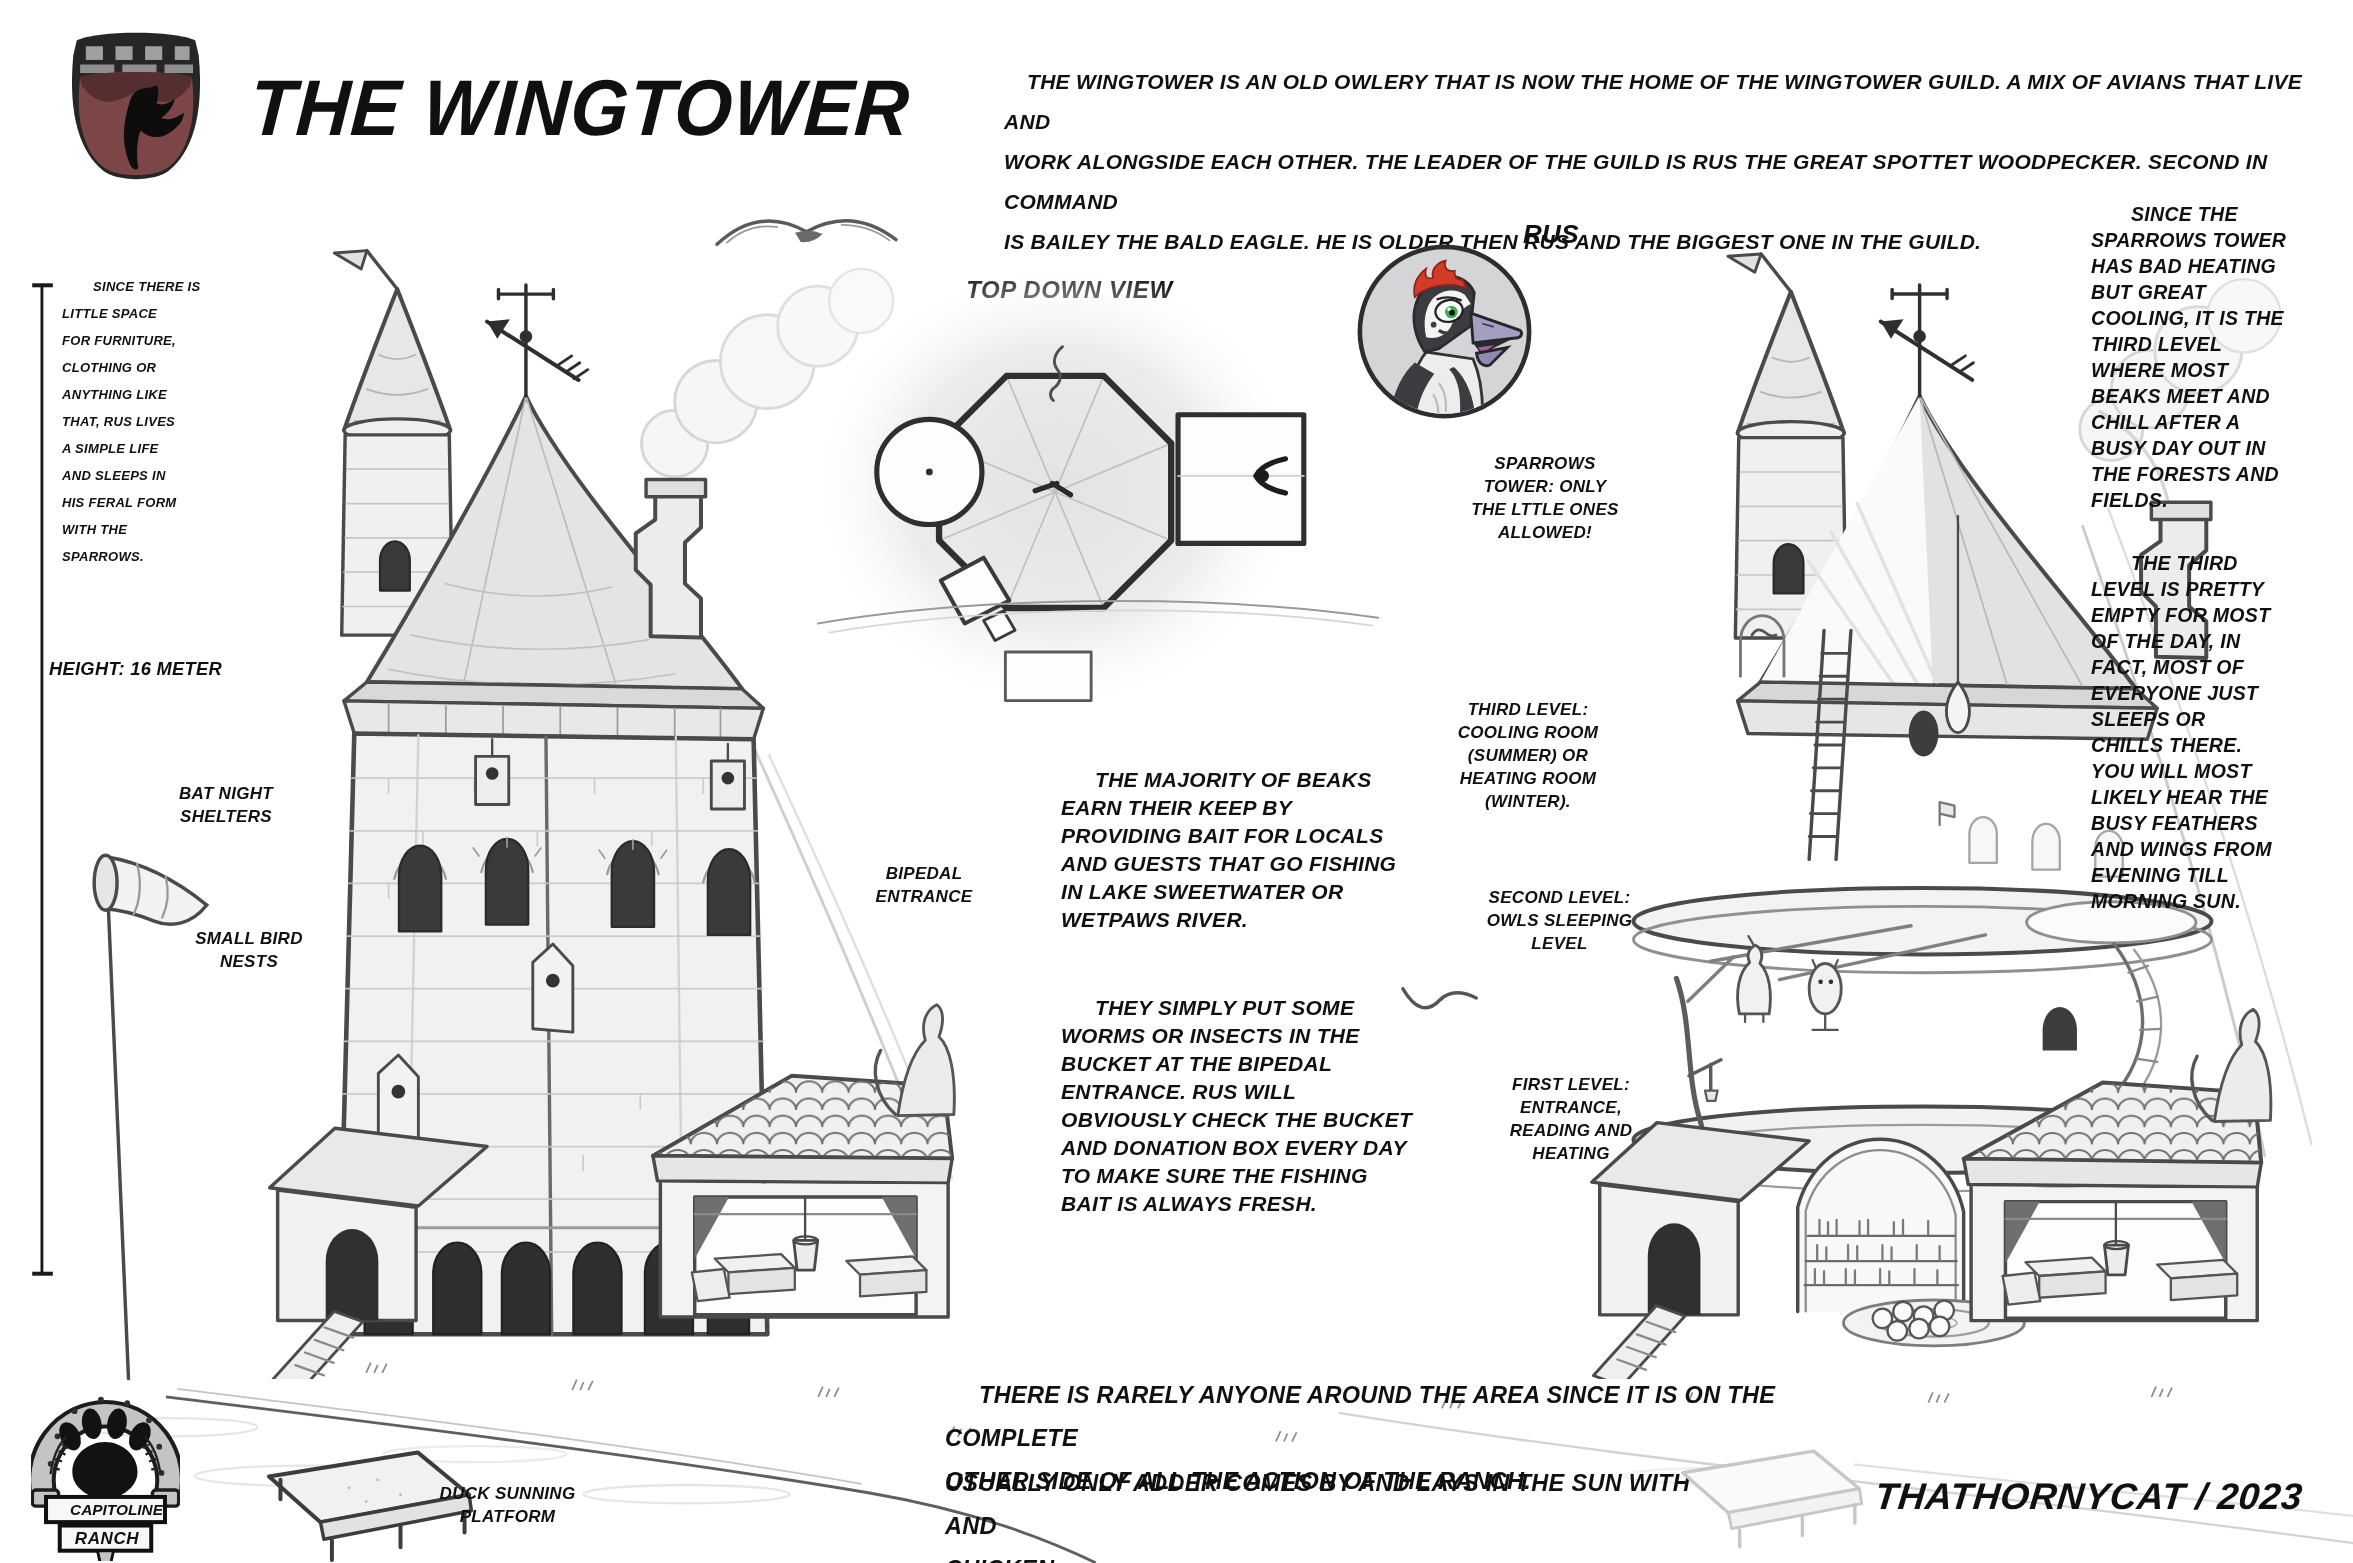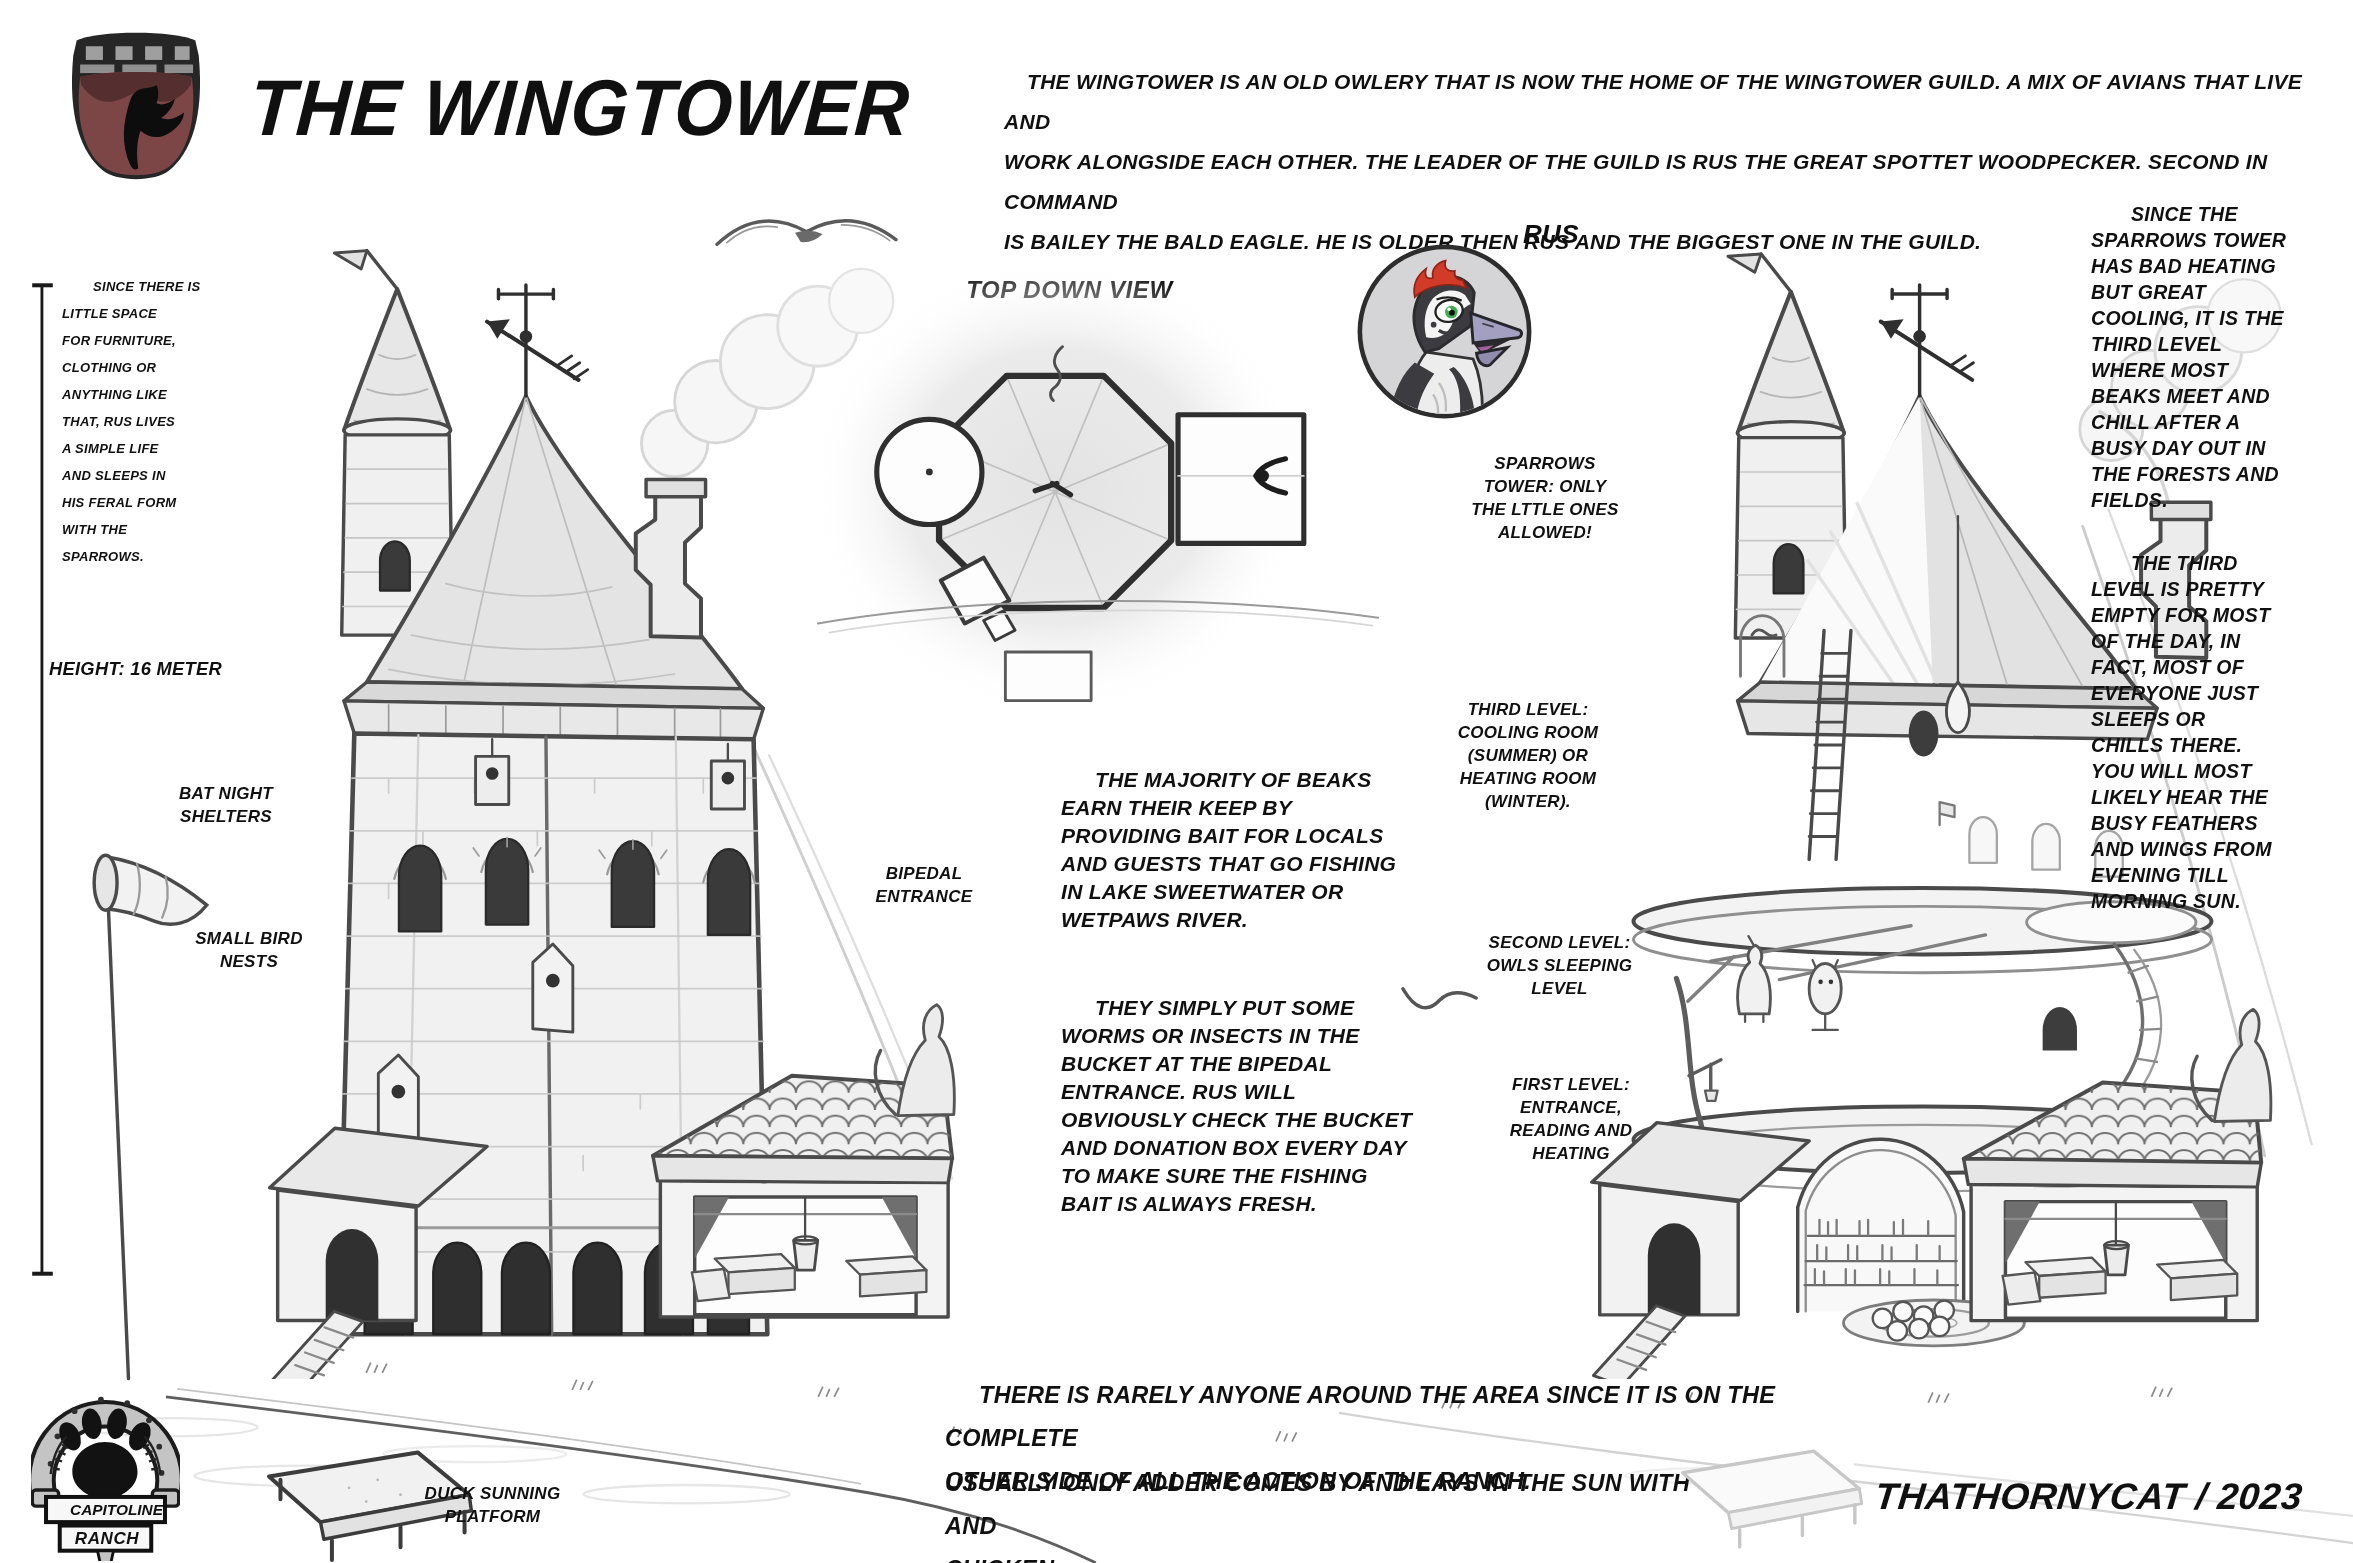--- a/index.html
+++ b/index.html
@@ -300,21 +300,21 @@
 
   <div class="abs comic lbl pre ctr" style="left:1459px;top:452px;width:172px;">SPARROWS
 TOWER: ONLY
 THE LTTLE ONES
 ALLOWED!</div>
   <div class="abs comic lbl pre ctr" style="left:1442px;top:698px;width:172px;">THIRD LEVEL:
 COOLING ROOM
 (SUMMER) OR
 HEATING ROOM
 (WINTER).</div>
-  <div class="abs comic lbl pre ctr" style="left:1465px;top:886px;width:189px;margin-top:45px;">SECOND LEVEL:
+  <div class="abs comic lbl pre ctr" style="left:1465px;top:886px;width:189px;">SECOND LEVEL:
 OWLS SLEEPING
 LEVEL</div>
   <div class="abs comic lbl pre ctr" style="left:1485px;top:1058px;width:172px;margin-top:15px;">FIRST LEVEL:
 ENTRANCE,
 READING AND
 HEATING</div>
 
   <div class="abs comic centerpar pre" style="left:1061px;top:766px;width:366px;">THE MAJORITY OF BEAKS
 EARN THEIR KEEP BY
 PROVIDING BAIT FOR LOCALS
@@ -524,21 +524,21 @@
     <svg width="263" height="126" viewBox="0 0 460 220" stroke-linecap="round" stroke-linejoin="round">
       <path d="M70,60 L330,18 L420,92 L160,140 Z" fill="#f1f1f1" stroke="#3c3c3c" stroke-width="7"></path>
       <path d="M160,140 L420,92 L424,120 L166,170 Z" fill="#e2e2e2" stroke="#3c3c3c" stroke-width="6"></path>
       <path d="M180,172 V206 M300,148 V184 M412,122 V158 M90,66 V100" stroke="#3c3c3c" stroke-width="7"></path>
       <circle cx="210" cy="80" r="2.5" fill="#b9b9b9"></circle>
         <circle cx="260" cy="66" r="2.5" fill="#b9b9b9"></circle>
         <circle cx="300" cy="92" r="2.5" fill="#b9b9b9"></circle>
         <circle cx="240" cy="104" r="2.5" fill="#b9b9b9"></circle>
     </svg>
   </div>
-  <div class="abs comic lbl pre ctr" style="left:404px;top:1482px;width:177px;">DUCK SUNNING
+  <div class="abs comic lbl pre ctr" style="left:419px;top:1482px;width:177px;">DUCK SUNNING
 PLATFORM</div>
 
   <div class="abs" style="left:1648px;top:1442px;width:229px;height:114px;">
     <svg width="229" height="114" viewBox="0 0 400 200" stroke-linecap="round" stroke-linejoin="round">
       <path d="M60,54 L290,16 L370,82 L140,124 Z" fill="#fafafa" stroke="#c7c7c7" stroke-width="6"></path>
       <path d="M140,124 L370,82 L374,108 L146,152 Z" fill="#f2f2f2" stroke="#c7c7c7" stroke-width="5"></path>
       <path d="M160,154 V184 M270,132 V164 M362,110 V142" stroke="#c7c7c7" stroke-width="6"></path>
     </svg>
   </div>
 

